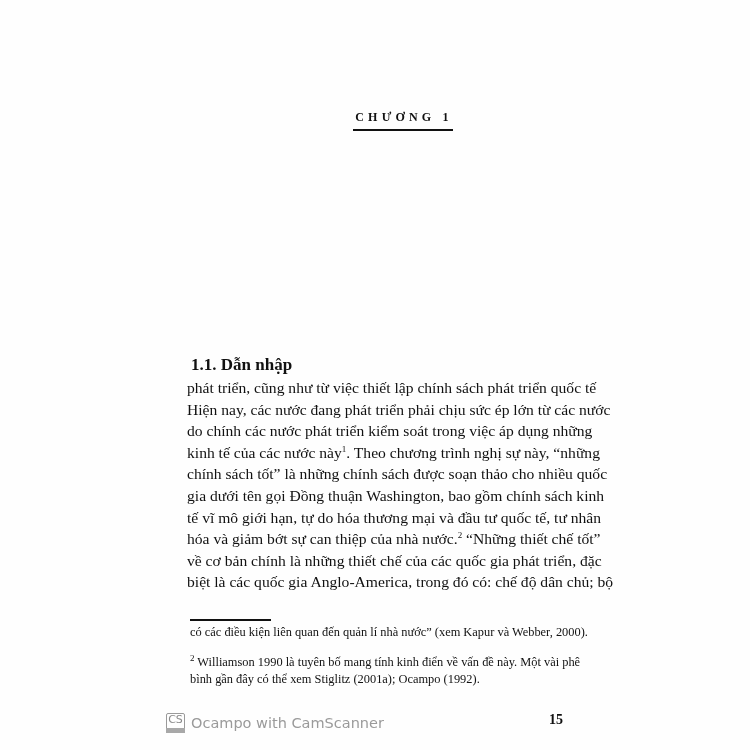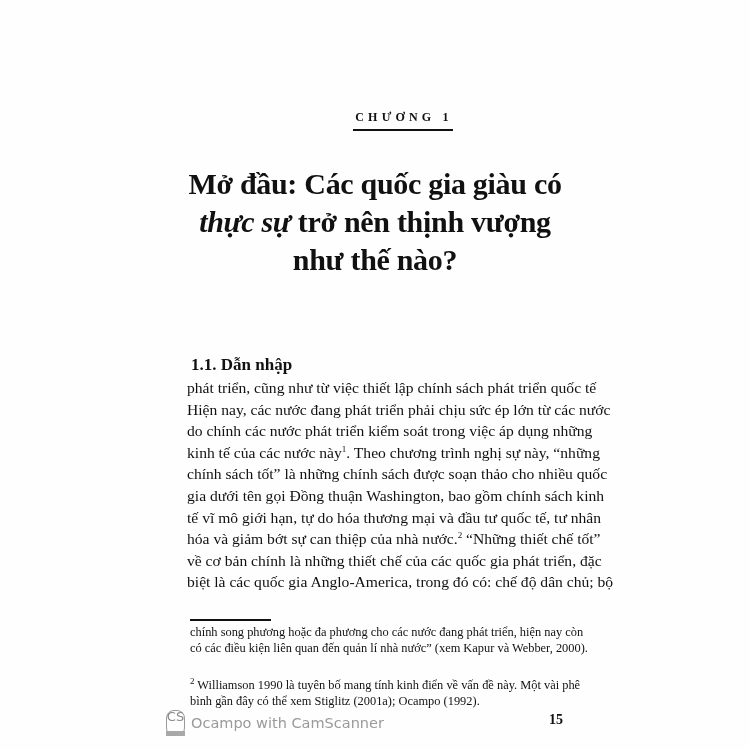--- a/index.html
+++ b/index.html
@@ -92,42 +92,42 @@
       left: 190px;
       width: 366px;
       font-size: 12.4px;
       line-height: 16.3px;
     }
     .footnotes .line {
       display: block;
       white-space: nowrap;
       height: 16.3px;
     }
-    .footnotes .fn + .fn { margin-top: 20px; }
+    .footnotes .fn + .fn { margin-top: 14px; }
     .watermark {
       position: absolute;
       top: 712px;
       left: 166px;
       height: 22px;
       display: flex;
       align-items: center;
       font-family: "DejaVu Sans", "Liberation Sans", sans-serif;
       color: #9a9a9a;
       font-size: 14.5px;
     }
     .cs-icon {
       width: 19px;
-      height: 26px;
+      height: 20px;
       border: 1.5px solid #9a9a9a;
-      border-radius: 8px;
+      border-radius: 2px;
       box-sizing: border-box;
       display: flex;
       align-items: flex-start;
       justify-content: center;
-      font-size: 13px;
+      font-size: 11px;
       line-height: 12px;
       color: #8a8a8a;
       margin-right: 6px;
       position: relative;
       font-weight: normal;
     }
     .cs-icon::after {
       content: "";
       position: absolute;
       left: -1px; right: -1px; bottom: -1px;
@@ -144,52 +144,40 @@
   </style>
 </head>
 <body>
 
 <div class="page">
 
   <div class="chapter-label">
     <span>CHƯƠNG 1</span>
   </div>
 
-  <h1 class="chapter-title" style="margin:0;">
-    <span class="line">
-      <span>Mở đầu: Các quốc gia giàu có</span>
-    </span>
-    <span class="line">
-      <em>thực sự</em><span> trở nên thịnh vượng</span>
-    </span>
-    <span class="line">
-      <span>như thế nào?</span>
-    </span>
-  </h1>
 
   <h2 class="section-heading" style="margin:4px;text-align:right;">1.1. Dẫn nhập</h2>
 
   <div class="body-text">
     <span class="line">phát triển, cũng như từ việc thiết lập chính sách phát triển quốc tế</span>
     <span class="line">Hiện nay, các nước đang phát triển phải chịu sức ép lớn từ các nước</span>
     <span class="line">do chính các nước phát triển kiểm soát trong việc áp dụng những</span>
     <span class="line"><span>kinh tế của các nước này</span><sup>1</sup><span>. Theo chương trình nghị sự này, “những</span></span>
     <span class="line">chính sách tốt” là những chính sách được soạn thảo cho nhiều quốc</span>
     <span class="line">gia dưới tên gọi Đồng thuận Washington, bao gồm chính sách kinh</span>
     <span class="line">tế vĩ mô giới hạn, tự do hóa thương mại và đầu tư quốc tế, tư nhân</span>
     <span class="line"><span>hóa và giảm bớt sự can thiệp của nhà nước.</span><sup>2</sup><span> “Những thiết chế tốt”</span></span>
     <span class="line">về cơ bản chính là những thiết chế của các quốc gia phát triển, đặc</span>
     <span class="line">biệt là các quốc gia Anglo-America, trong đó có: chế độ dân chủ; bộ</span>
   </div>
 
   <div class="footnote-rule"></div>
 
   <div class="footnotes">
     <div class="fn">
-      <span class="line">chính song phương hoặc đa phương cho các nước đang phát triển, hiện nay còn</span>
       <span class="line">có các điều kiện liên quan đến quản lí nhà nước” (xem Kapur và Webber, 2000).</span>
     </div>
     <div class="fn">
       <span class="line"><sup>2</sup><span> Williamson 1990 là tuyên bố mang tính kinh điển về vấn đề này. Một vài phê</span></span>
       <span class="line">bình gần đây có thể xem Stiglitz (2001a); Ocampo (1992).</span>
     </div>
   </div>
 
   <div class="watermark">
     <span class="cs-icon">CS</span>

